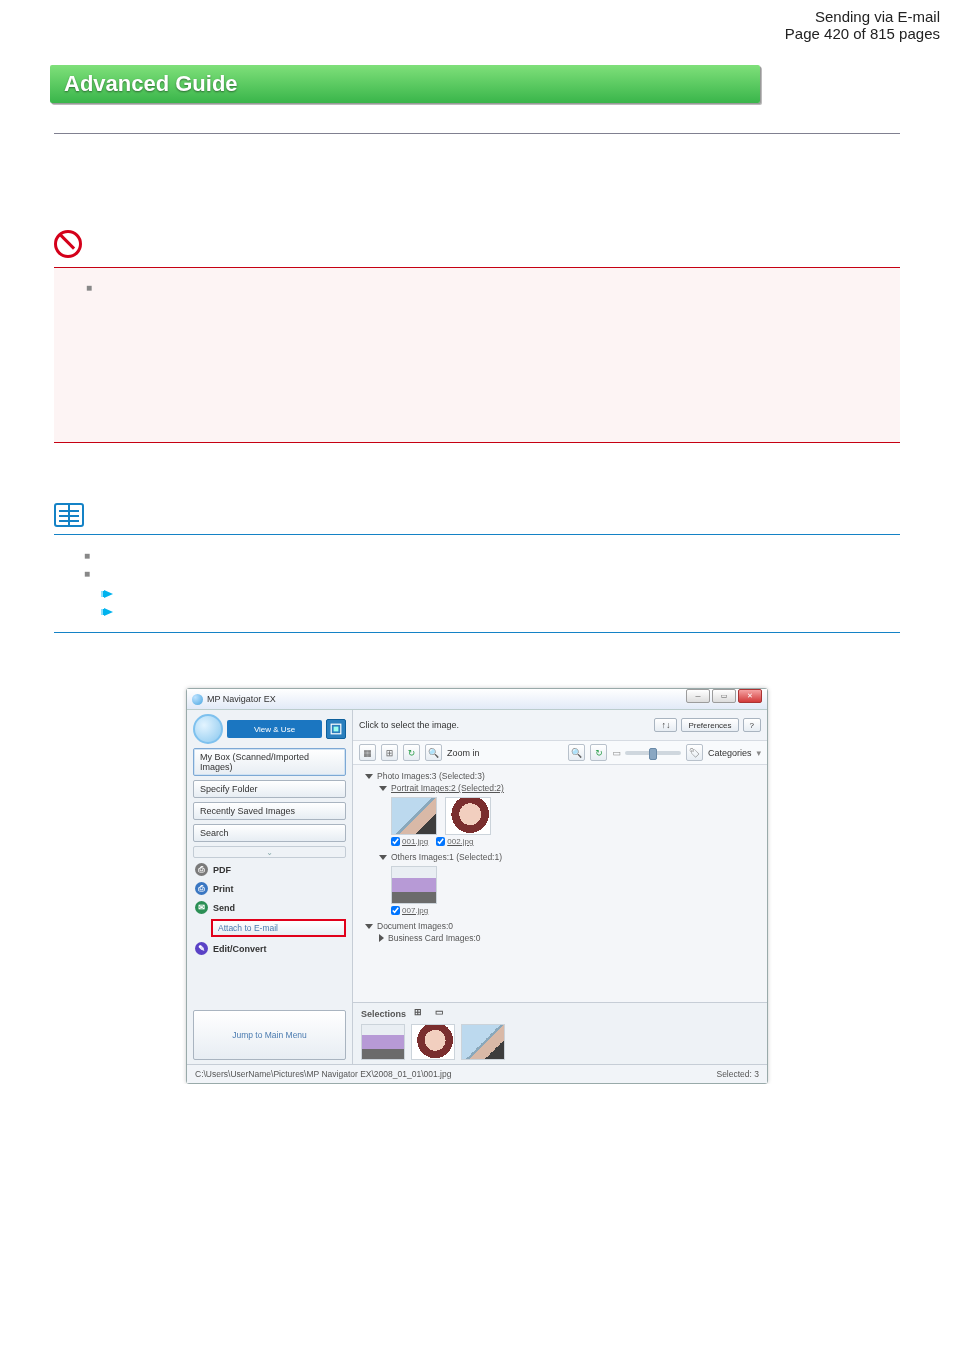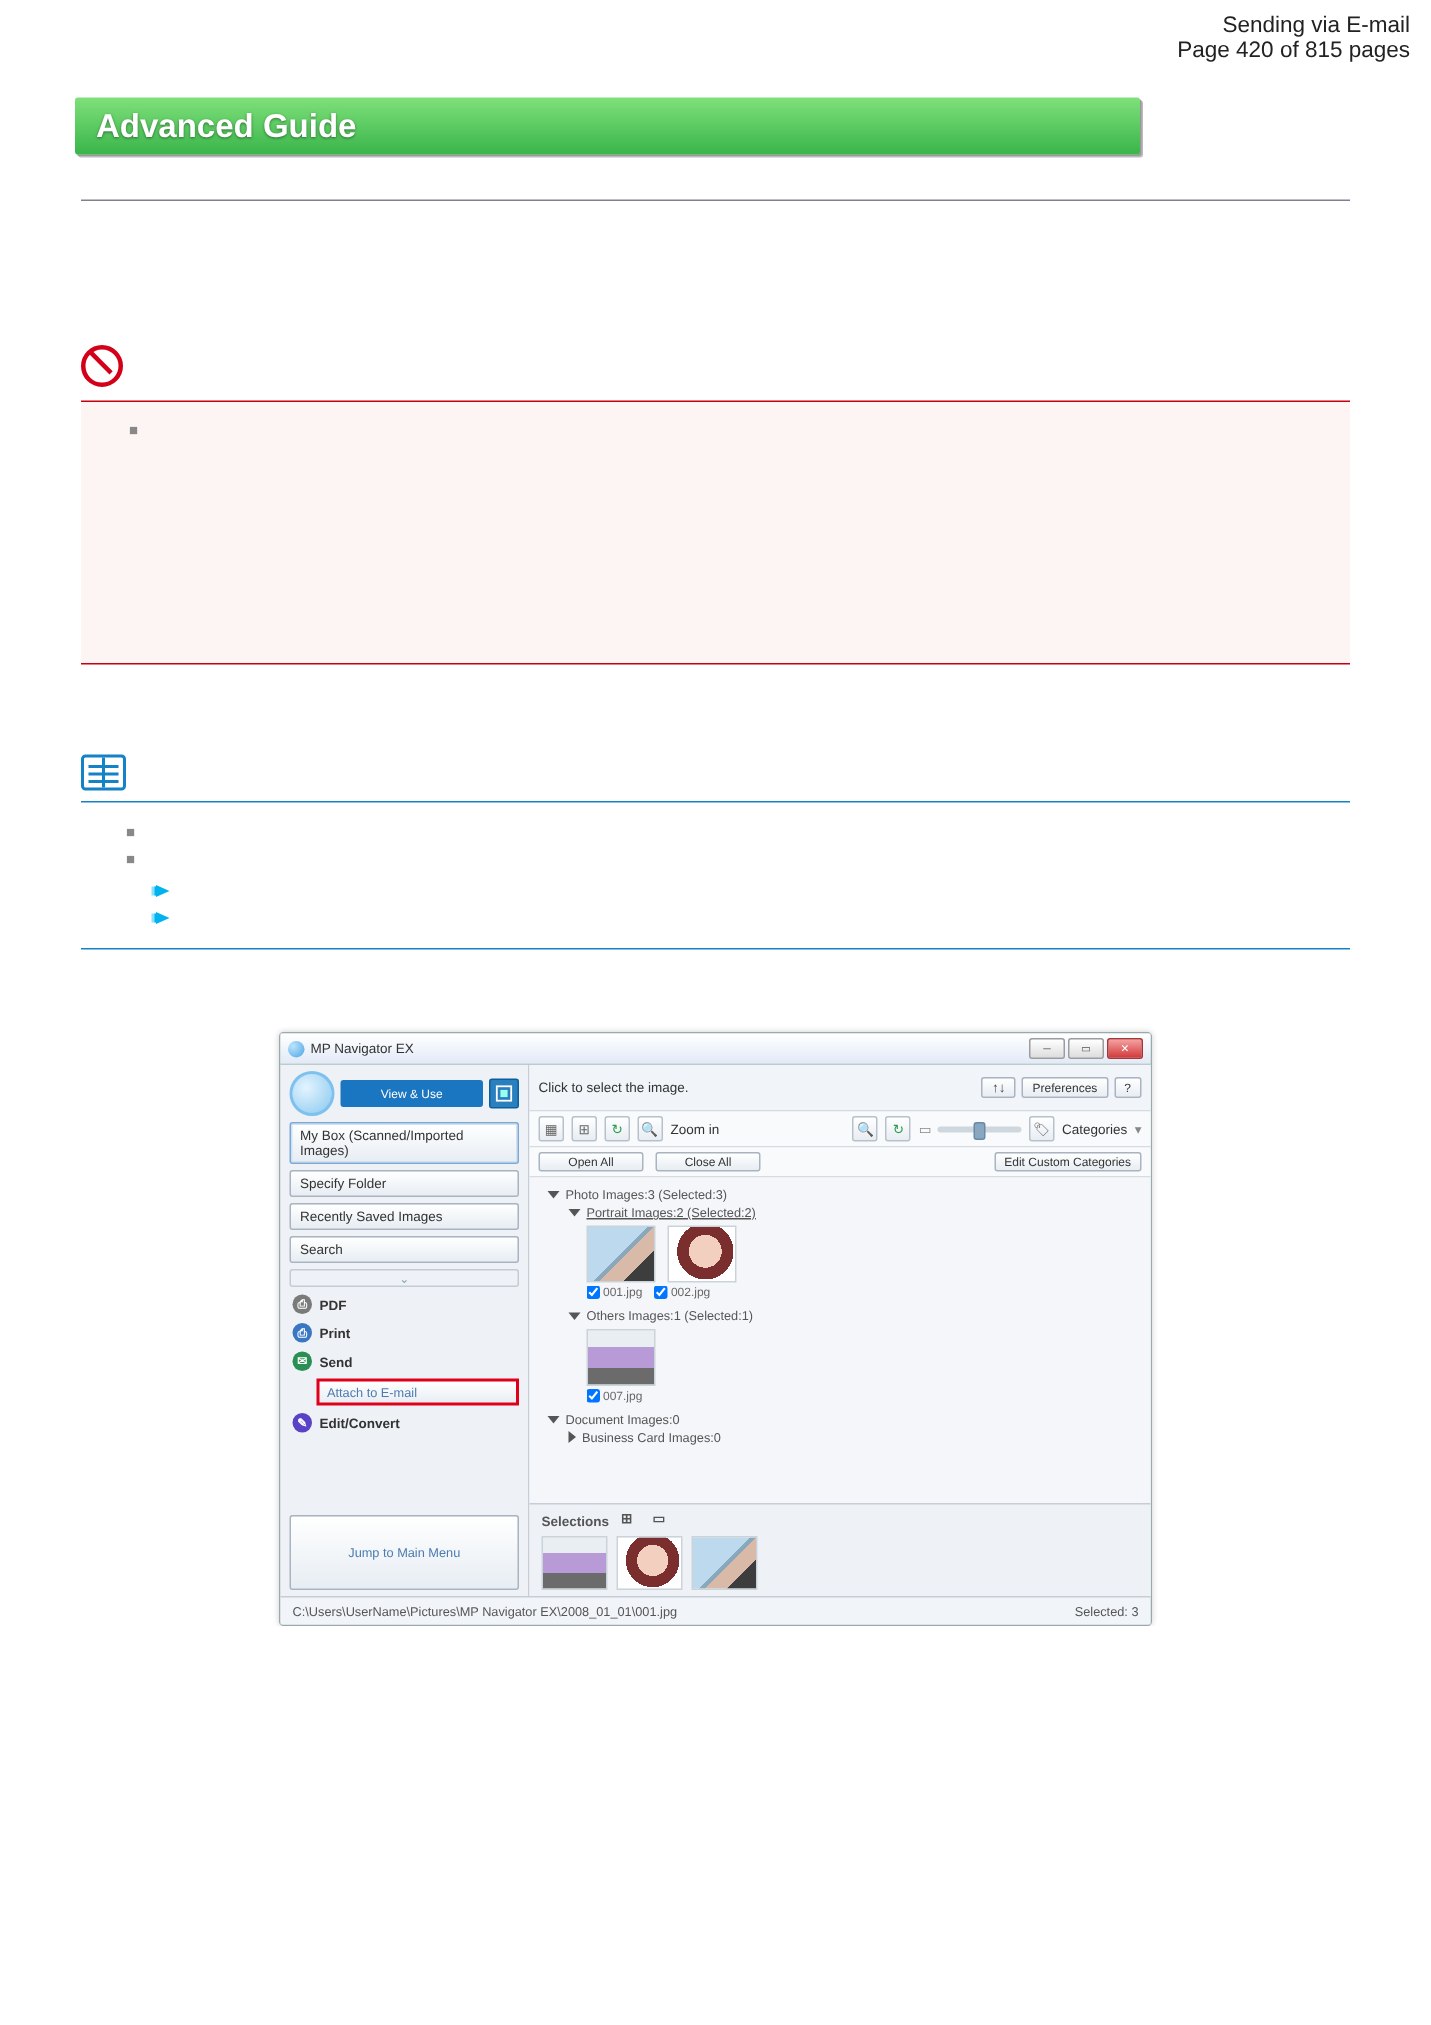--- a/index.html
+++ b/index.html
@@ -68,21 +68,21 @@
   }
   
   .shot-wrap{margin:55px auto 0;display:flex;justify-content:center;}
   .shot{
     width:580px;height:394px;border:1px solid #9aa;border-radius:3px;
     display:flex;flex-direction:column;background:#f5f7fb;font-size:9px;color:#333;
     box-shadow:0 0 4px rgba(0,0,0,.2);
   }
   .title-bar{
     height:20px;background:linear-gradient(#fff,#e2eaf7);border-bottom:1px solid #bcc;
-    display:flex;align-items:center;padding:0 5px;justify-content:space-between;
+    display:flex;padding:0 5px;justify-content:space-between;
   }
   .title-left{display:flex;align-items:center;gap:4px;}
   .sw-icon{width:11px;height:11px;border-radius:50%;background:radial-gradient(circle at 30% 30%,#bde3ff,#4aa5e0);}
   .winbtns{display:flex;gap:2px;}
   .winbtn{width:22px;height:12px;border:1px solid #9c9c9c;background:linear-gradient(#fff,#ddd);border-radius:2px;display:flex;align-items:center;justify-content:center;font-size:7px;color:#555;}
   .winbtn.close{background:linear-gradient(#f5a2a2,#d23a3a);color:#fff;border-color:#a33;}
   .shot-body{flex:1;display:flex;min-height:0;}
   .left-pane{width:153px;background:#eef2f6;display:flex;flex-direction:column;padding:4px 6px 0;}
   .logo-row{display:flex;align-items:center;gap:4px;margin-bottom:2px;}
   .big-logo{width:26px;height:26px;border-radius:50%;border:2px solid #7ec1ee;background:radial-gradient(circle at 35% 35%,#e3f4ff,#8ac8ef);}
@@ -120,21 +120,21 @@
   .cat-body{flex:1;background:#f4f6f9;padding:4px 8px 4px 12px;overflow:hidden;}
   .cat{margin:2px 0;color:#555;font-size:8.5px;}
   .cat .hdg{display:flex;align-items:center;gap:4px;}
   .tri{width:0;height:0;border-left:4px solid transparent;border-right:4px solid transparent;border-top:5px solid #555;}
   .tri.right{border-top:4px solid transparent;border-bottom:4px solid transparent;border-left:5px solid #555;border-right:none;}
   .thumbs{display:flex;gap:8px;margin:4px 0 2px 12px;}
   .thumb{width:44px;height:36px;border:1px solid #cbd3da;background:#ccc;overflow:hidden;position:relative;}
   .img-portrait1{background:linear-gradient(135deg,#bcd9ee 0 50%,#8aa8bb 50% 55%,#d9b9a7 55% 75%,#3d3d3d 75%);}
   .img-portrait2{background:radial-gradient(circle at 55% 45%,#f2cfbf 0 35%,#7a2e2e 35% 60%,#fff 60%);}
   .img-others{background:linear-gradient(180deg,#e9eef3 0 30%,#b79ad6 30% 70%,#6b6b6b 70%);}
-  .chk-line{display:flex;gap:8px;margin:2px 0 6px 12px;}
+  .chk-line{display:flex;gap:8px;margin:2px 0 6px 12px;text-decoration:underline;}
   .chkwrap{display:flex;align-items:center;gap:2px;font-size:8px;color:#666;}
   .chkwrap input{width:9px;height:9px;margin:0;}
   .sel-bar{border-top:1px solid #c6cdd6;padding:4px 8px;background:#eef2f6;}
   .sel-head{display:flex;align-items:center;gap:8px;font-size:9px;color:#555;font-weight:bold;}
   .sel-thumbs{display:flex;gap:6px;margin-top:4px;}
   .sel-thumbs .thumb{width:42px;height:34px;}
   .status-bar{height:18px;border-top:1px solid #c6cdd6;background:#f1f4f8;display:flex;align-items:center;justify-content:space-between;padding:0 8px;font-size:8.5px;color:#555;}
 </style>
 </head>
 <body>
@@ -251,27 +251,20 @@
             <div class="zoom">
               <span style="color:#888;">▭</span>
               <div class="track">
                   <div class="thumb"></div>
                 </div>
             </div>
             <span class="tico">🏷</span>
             <span>Categories</span>
             <span style="color:#888;">▾</span>
           </div>
-          <div class="optbar">
-            <div class="open-close">
-              <div class="pbtn" style="width:56px;justify-content:center;">Open All</div>
-              <div class="pbtn" style="width:56px;justify-content:center;">Close All</div>
-            </div>
-            <div class="pbtn">Edit Custom Categories</div>
-          </div>
 
           <div class="cat-body">
             <div class="cat">
               <div class="hdg">
                   <span class="tri"></span>
                   <span>Photo   Images:3   (Selected:3)</span>
                 </div>
               <div class="hdg" style="margin-left:14px;margin-top:2px;text-decoration:underline;">
                   <span class="tri"></span>
                   <span>Portrait   Images:2   (Selected:2)</span>

